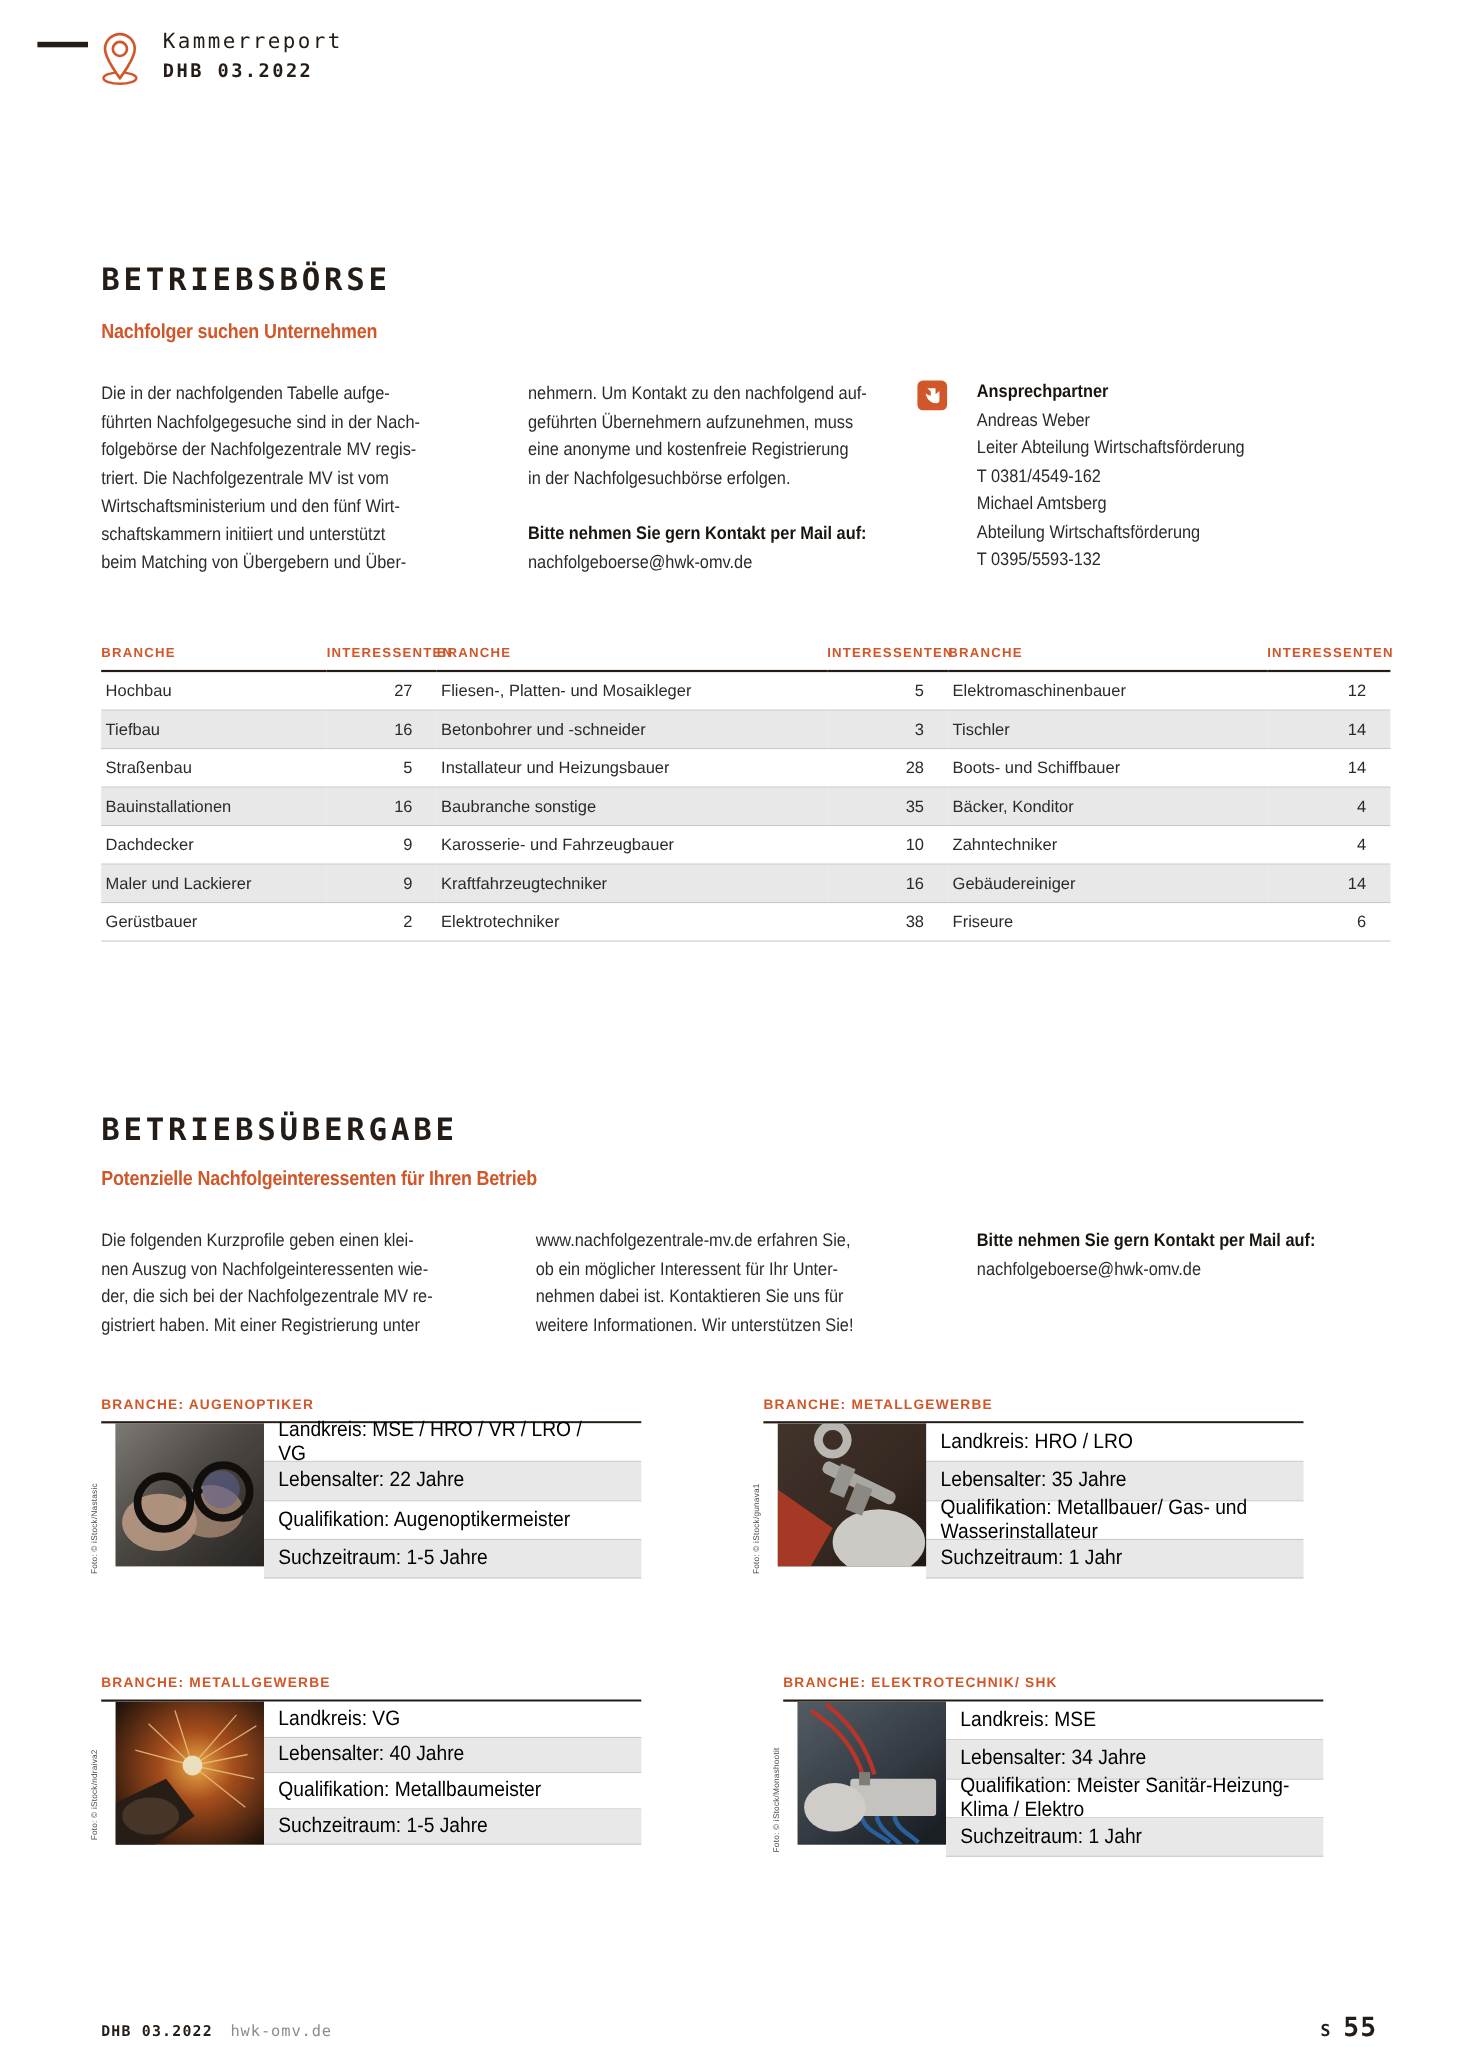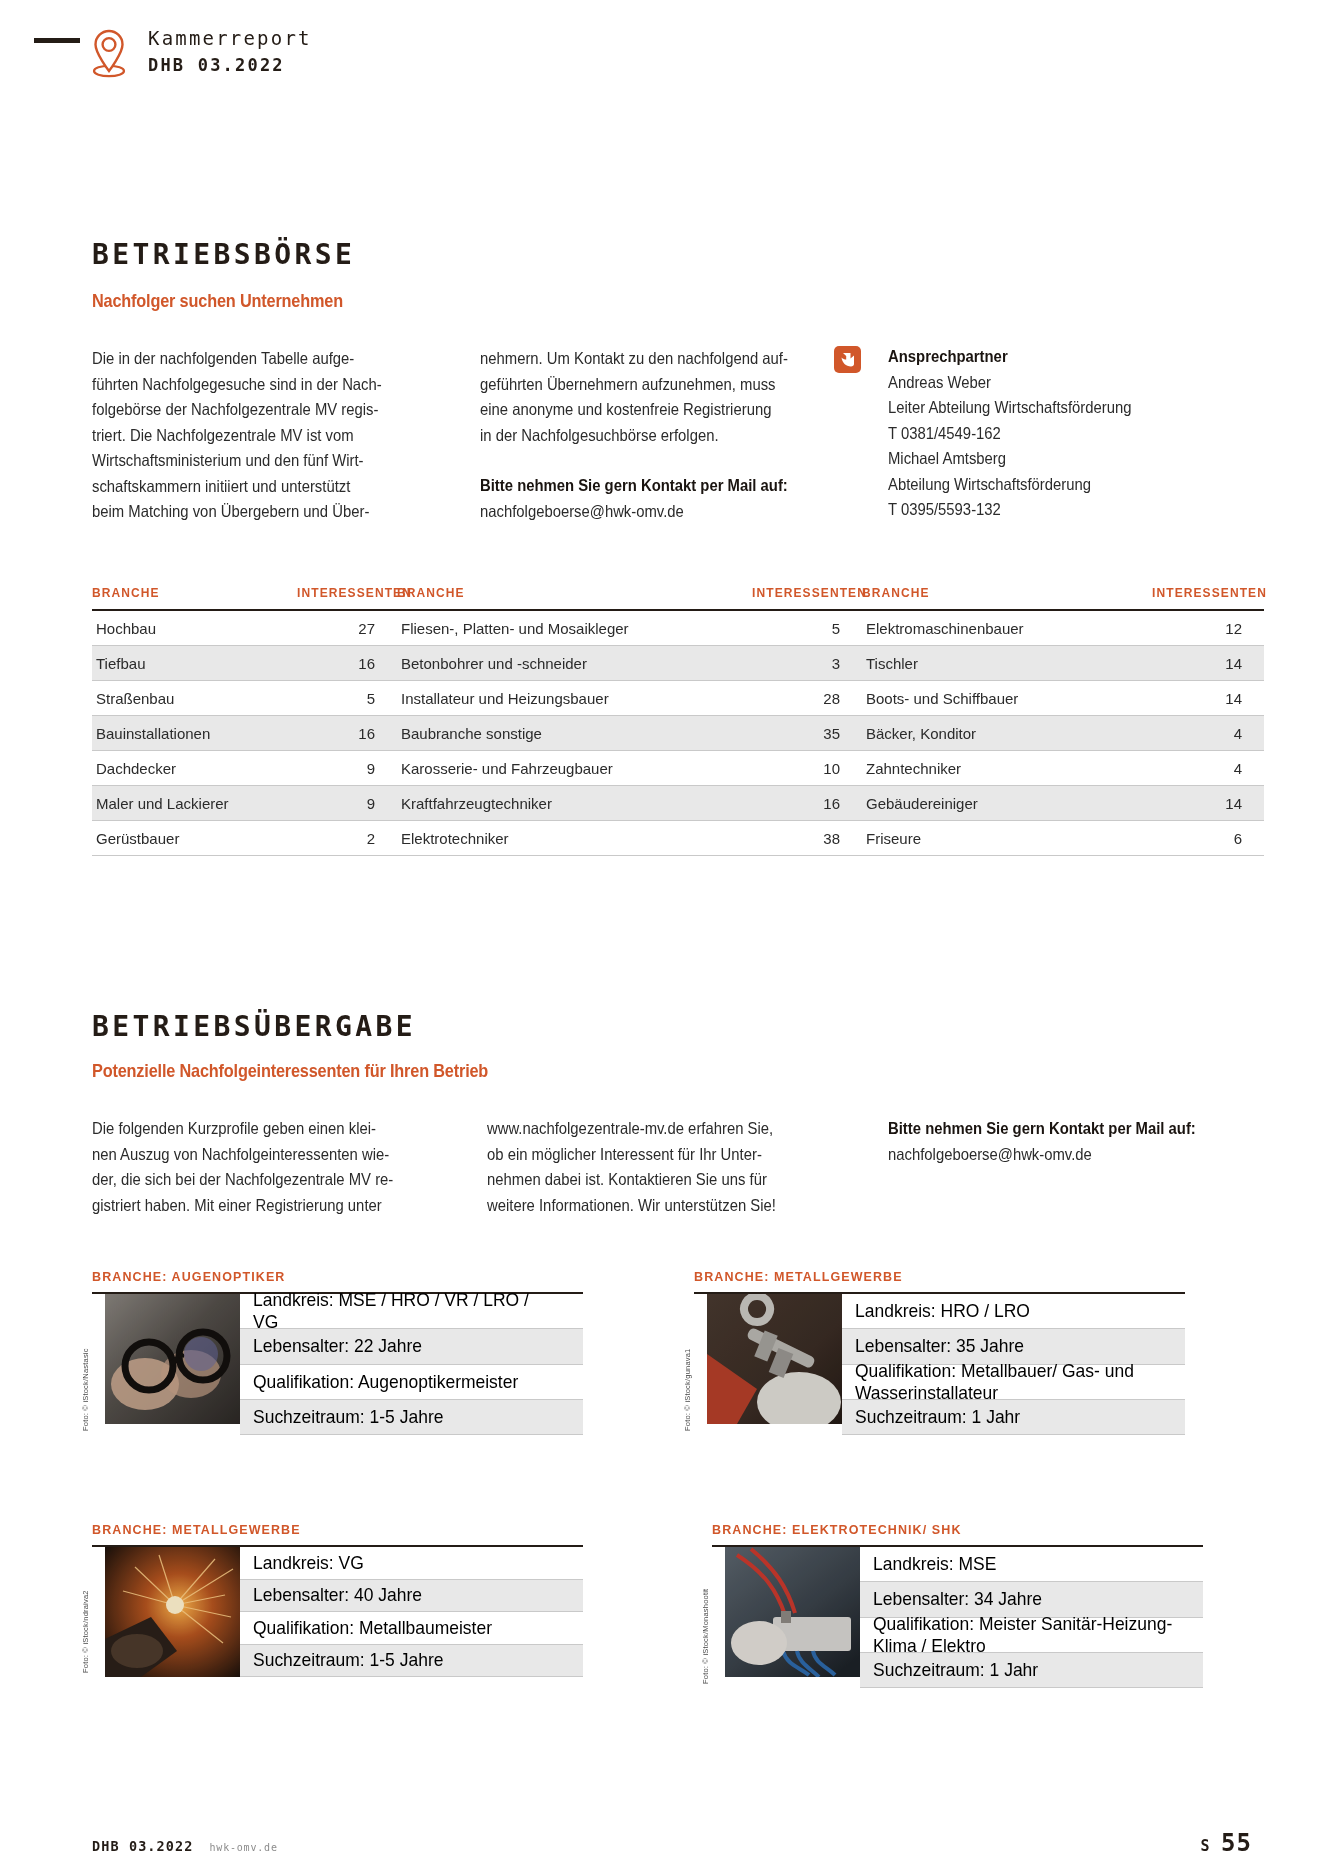--- a/index.html
+++ b/index.html
@@ -236,21 +236,21 @@
   }
   .footer-issue {
     font-family: "DejaVu Sans Mono", monospace;
     font-weight: 700;
     font-size: 13.5px;
     letter-spacing: 1.1px;
     color: #241c16;
   }
   .footer-url {
     font-family: "DejaVu Sans Mono", monospace;
-    font-size: 10px;
+    font-size: 14px;
     letter-spacing: 0.8px;
     color: #8c8c8c;
     margin-left: 16px;
   }
   .footer-page {
     margin-left: auto;
     font-family: "DejaVu Sans Mono", monospace;
     color: #241c16;
     margin-top: 12px;
   }

